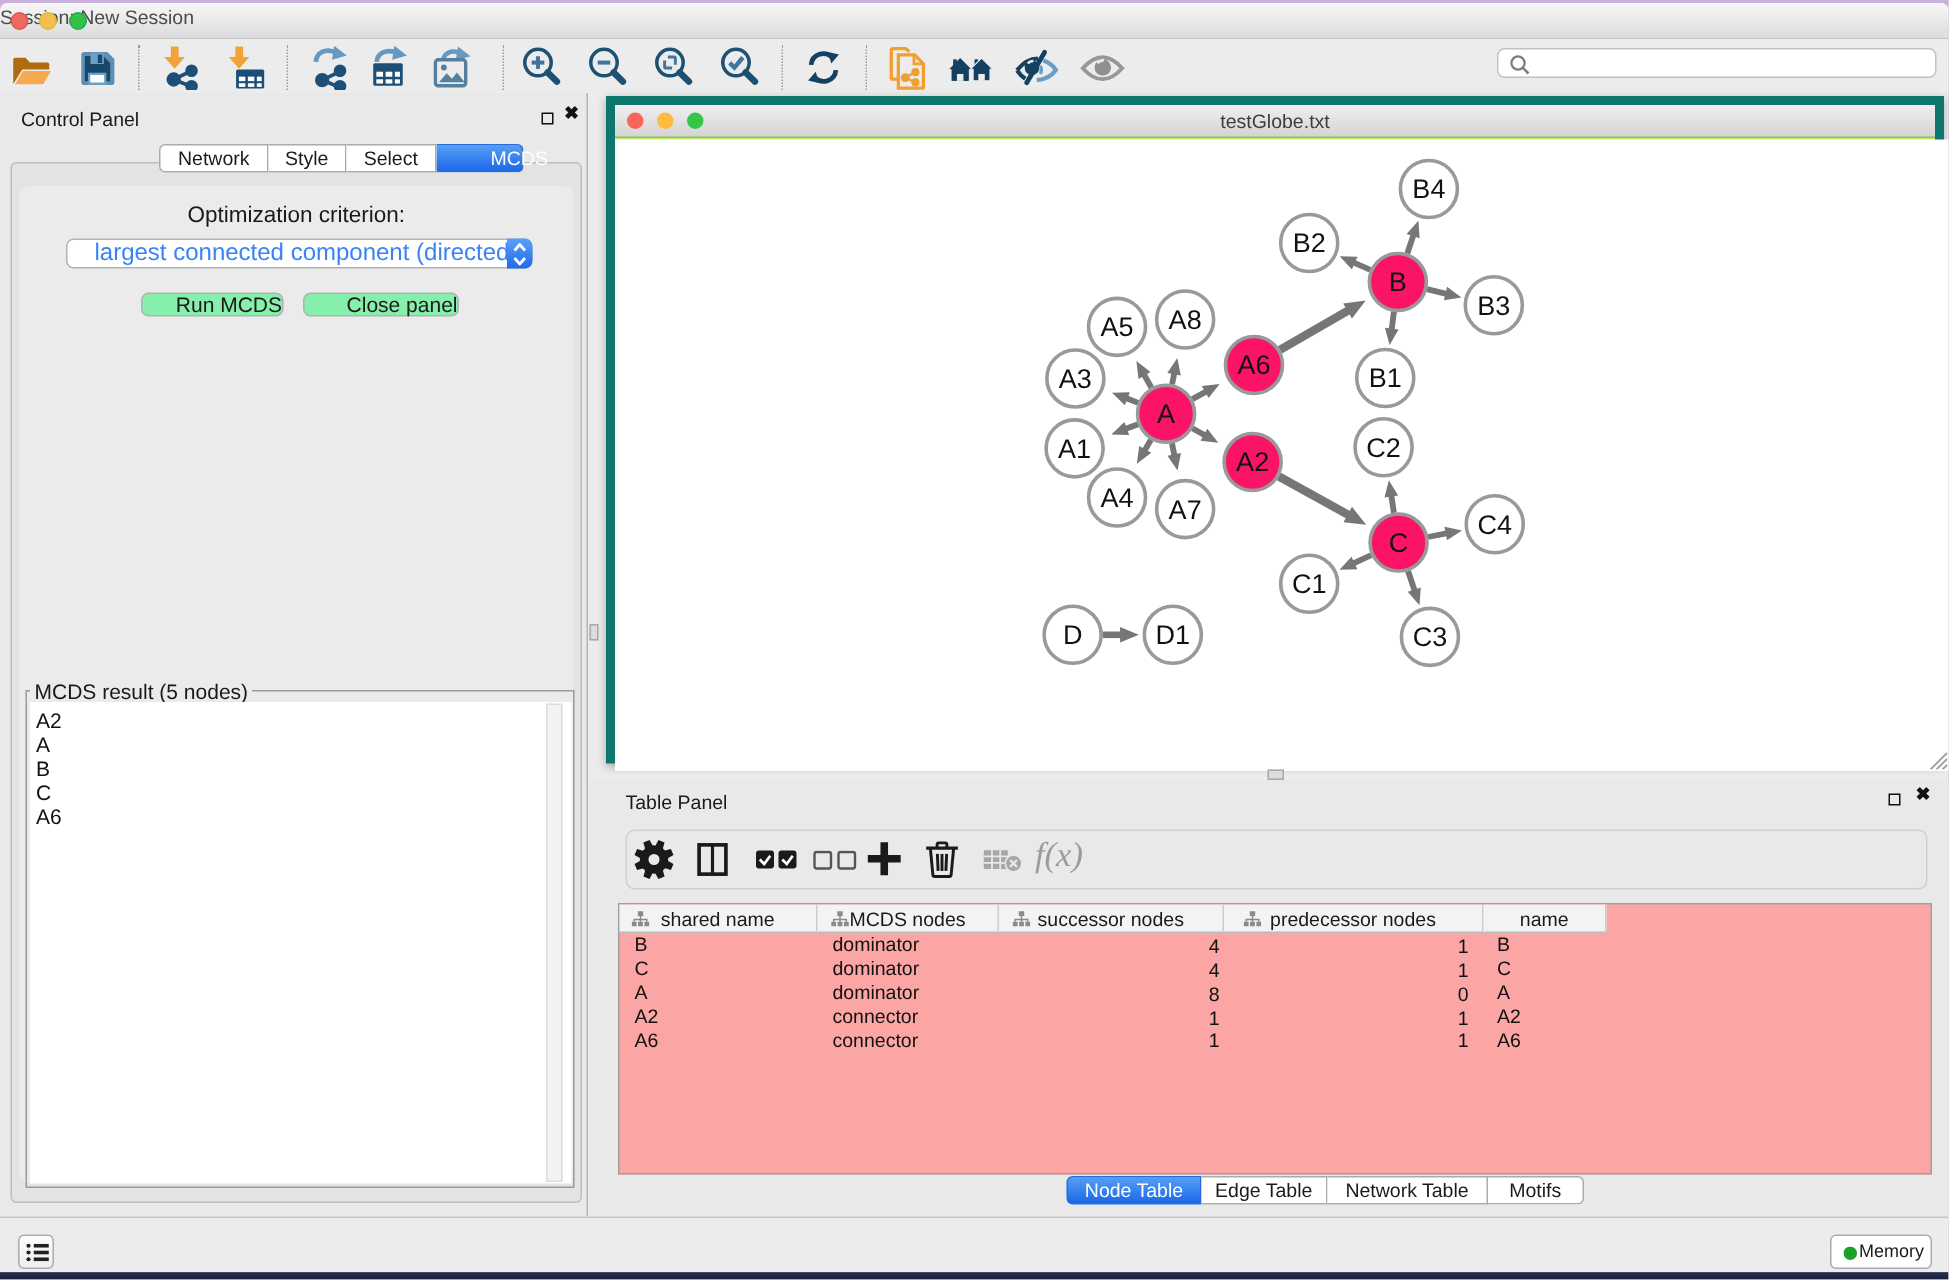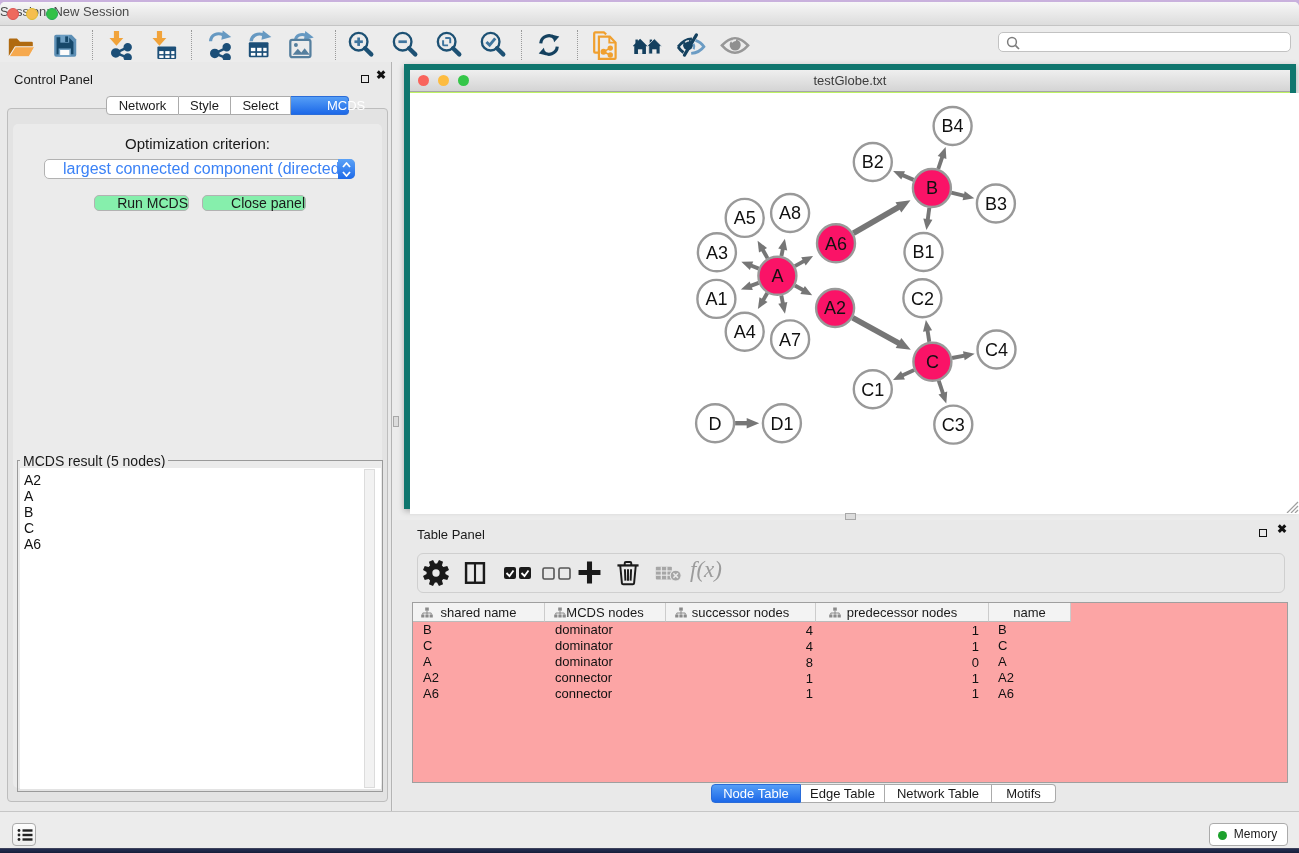--- a/index.html
+++ b/index.html
@@ -59,21 +59,21 @@
 .thead { position:absolute; top:0; height:19px; background:#f3f3f3; border-right:1px solid #cccccc;
   font-size:13px; color:#1a1a1a; text-align:center; line-height:19px; border-bottom:1px solid #bbb; }
 .trow { position:absolute; font-size:13px; color:#111; height:16px; line-height:16px; }
 .btabs { position:absolute; top:272px; left:0; width:100%; text-align:center; }
 .btab { float:left; height:19px; line-height:18px; font-size:13px; background:#fff;
   border:1px solid #ababab; border-left:none; text-align:center; color:#1a1a1a; }
 
 #statusbar { position:absolute; left:0; top:809px; width:100%; height:38px; background:#ececec; border-top:1px solid #c6c6c6; }
 #hambtn { position:absolute; left:12px; top:11px; width:24px; height:23px; background:linear-gradient(#fdfdfd,#eee);
   border:1px solid #ababab; border-radius:4px; }
-#membtn { position:absolute; right:11px; top:11px; width:79px; height:23px; background:#fff;
+#membtn { position:absolute; right:11px; top:11px; width:68px; height:23px; background:#fff;
   border:1px solid #ababab; border-radius:4px; font-size:12px; color:#1a1a1a; line-height:21px; text-align:center; }
 #deskbottom { position:absolute; left:0; top:848px; width:100%; height:5px; background:linear-gradient(#5a5a6a 0px,#222b4e 1px,#1d2747 3px,#151c38 5px); }
 </style>
 </head>
 <body>
 <div id="app">
   <div id="titlebar">
     <div class="tl" style="left:7px;  background:#ee6a5e; border:0.5px solid #d55; "></div>
     <div class="tl" style="left:26px; background:#f5be4f; border:0.5px solid #db3;"></div>
     <div class="tl" style="left:46px; background:#33c146; border:0.5px solid #2a5;"></div>

